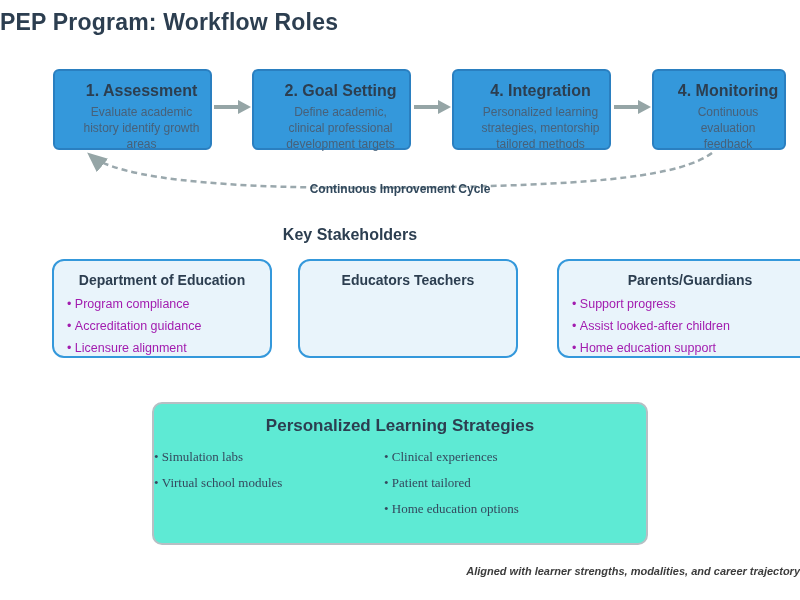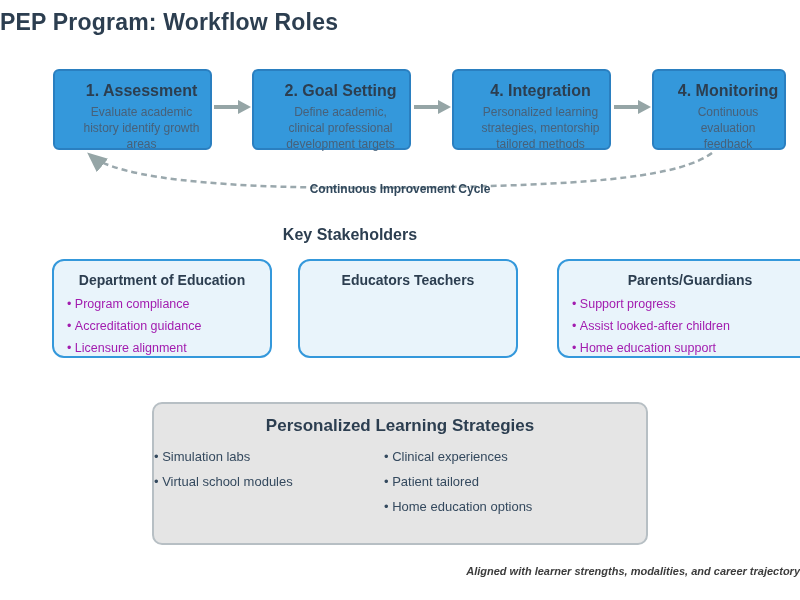--- a/index.html
+++ b/index.html
@@ -39,26 +39,26 @@
   #stake1 { left:52px;  width:220px; }
   #stake2 { left:289px; width:220px;margin-left:9px; }
   #stake3 { left:557px; width:266px; }
   .stake-title { margin-top:11px; text-align:center; font-size:14px; font-weight:bold; color:#2c3e50; }
   .bullet-list { list-style:none; margin:9px 0 0 13px; padding:0; }
   .stake-box .bullet-list li { font-size:12.5px; color:#a21caf; margin-bottom:8px; }
   .bullet-list li::before { content:"\2022\00a0"; }
 
   
   .strat-box { position:absolute; left:152px; top:402px; width:496px; height:143px; box-sizing:border-box;
-    background:#e5e5e5; border:2px solid #b7bfc4; border-radius:10px; }
+    background:#5eead4; border:2px solid #b7bfc4; border-radius:10px; }
   .strat-title { margin-top:12px; text-align:center; font-size:17px; font-weight:bold; color:#2c3e50; }
   .strat-cols { display:flex; margin-top:13px; }
   .strat-col1 { margin-left:26px; width:230px; }
   .strat-col2 { margin-left:22px; width:200px; }
-  .strat-box .bullet-list { margin:0; }
+  .strat-box .bullet-list { margin:0;font-family:Liberation Serif, serif; }
   .strat-box .bullet-list li { font-size:13px; color:#34495e; margin-bottom:10px; }
 
   
   .footer-note { position:absolute; top:565px; left:0; width:800px; text-align:right;
     font-size:11px; font-style:italic; font-weight:bold; color:#3c3c3c; }
 </style>
 </head>
 <body>
 
 <div class="canvas">

